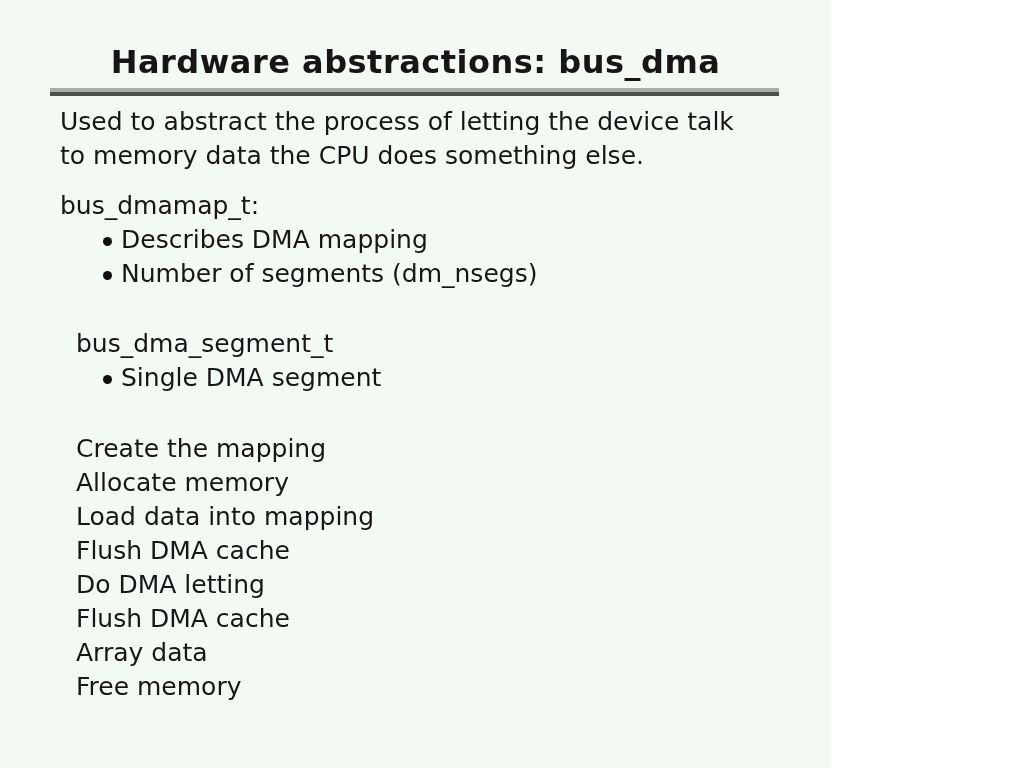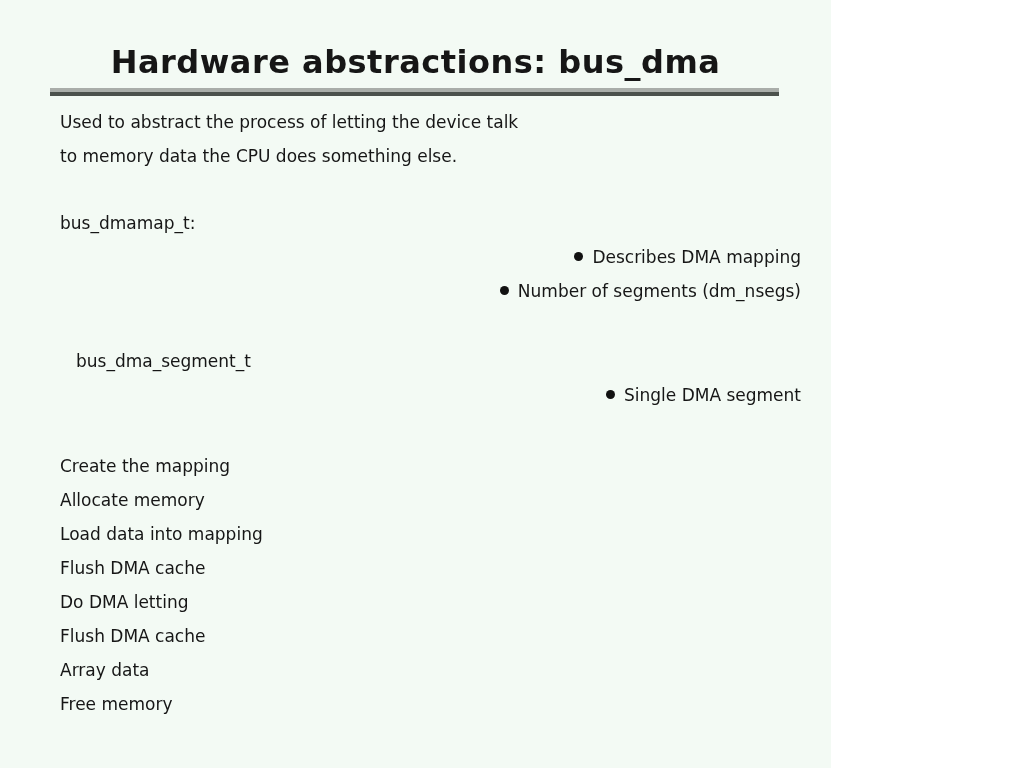--- a/index.html
+++ b/index.html
@@ -29,53 +29,53 @@
     font-weight: bold;
     letter-spacing: 0.5px;
   }
   .title-rule {
     margin: 6px 52px 0 50px;
     height: 8px;
     background: linear-gradient(to bottom, #a9ada9 0%, #a9ada9 52%, #4b514c 52%, #4b514c 100%);
   }
   .body {
     margin: 9px 30px 0 60px;
-    font-size: 17px;
+    font-size: 25px;
     line-height: 34px;
   }
   .intro-line {
     white-space: nowrap;
   }
   .section-heading {
-    margin-top: 33px;
+    margin-top: 16px;
     white-space: nowrap;
   }
   .section-2 .section-heading {
     margin-top: 36px;
     margin-left: 16px;
   }
   .bullet-row {
     padding-left: 43px;
     white-space: nowrap;
-    text-align: right;
   }
   .dot {
     display: inline-block;
     width: 9px;
     height: 9px;
     border-radius: 50%;
     background: #111;
     margin-right: 9px;
     vertical-align: 2px;
   }
   .steps {
     margin-top: 37px;
   }
   .step-line {
     white-space: nowrap;
+    margin-left: 16px;
   }
 </style>
 </head>
 <body>
 
 <div class="slide">
 
   <h1 class="slide-title">Hardware abstractions: bus_dma</h1>
 
   <div class="title-rule"></div>

